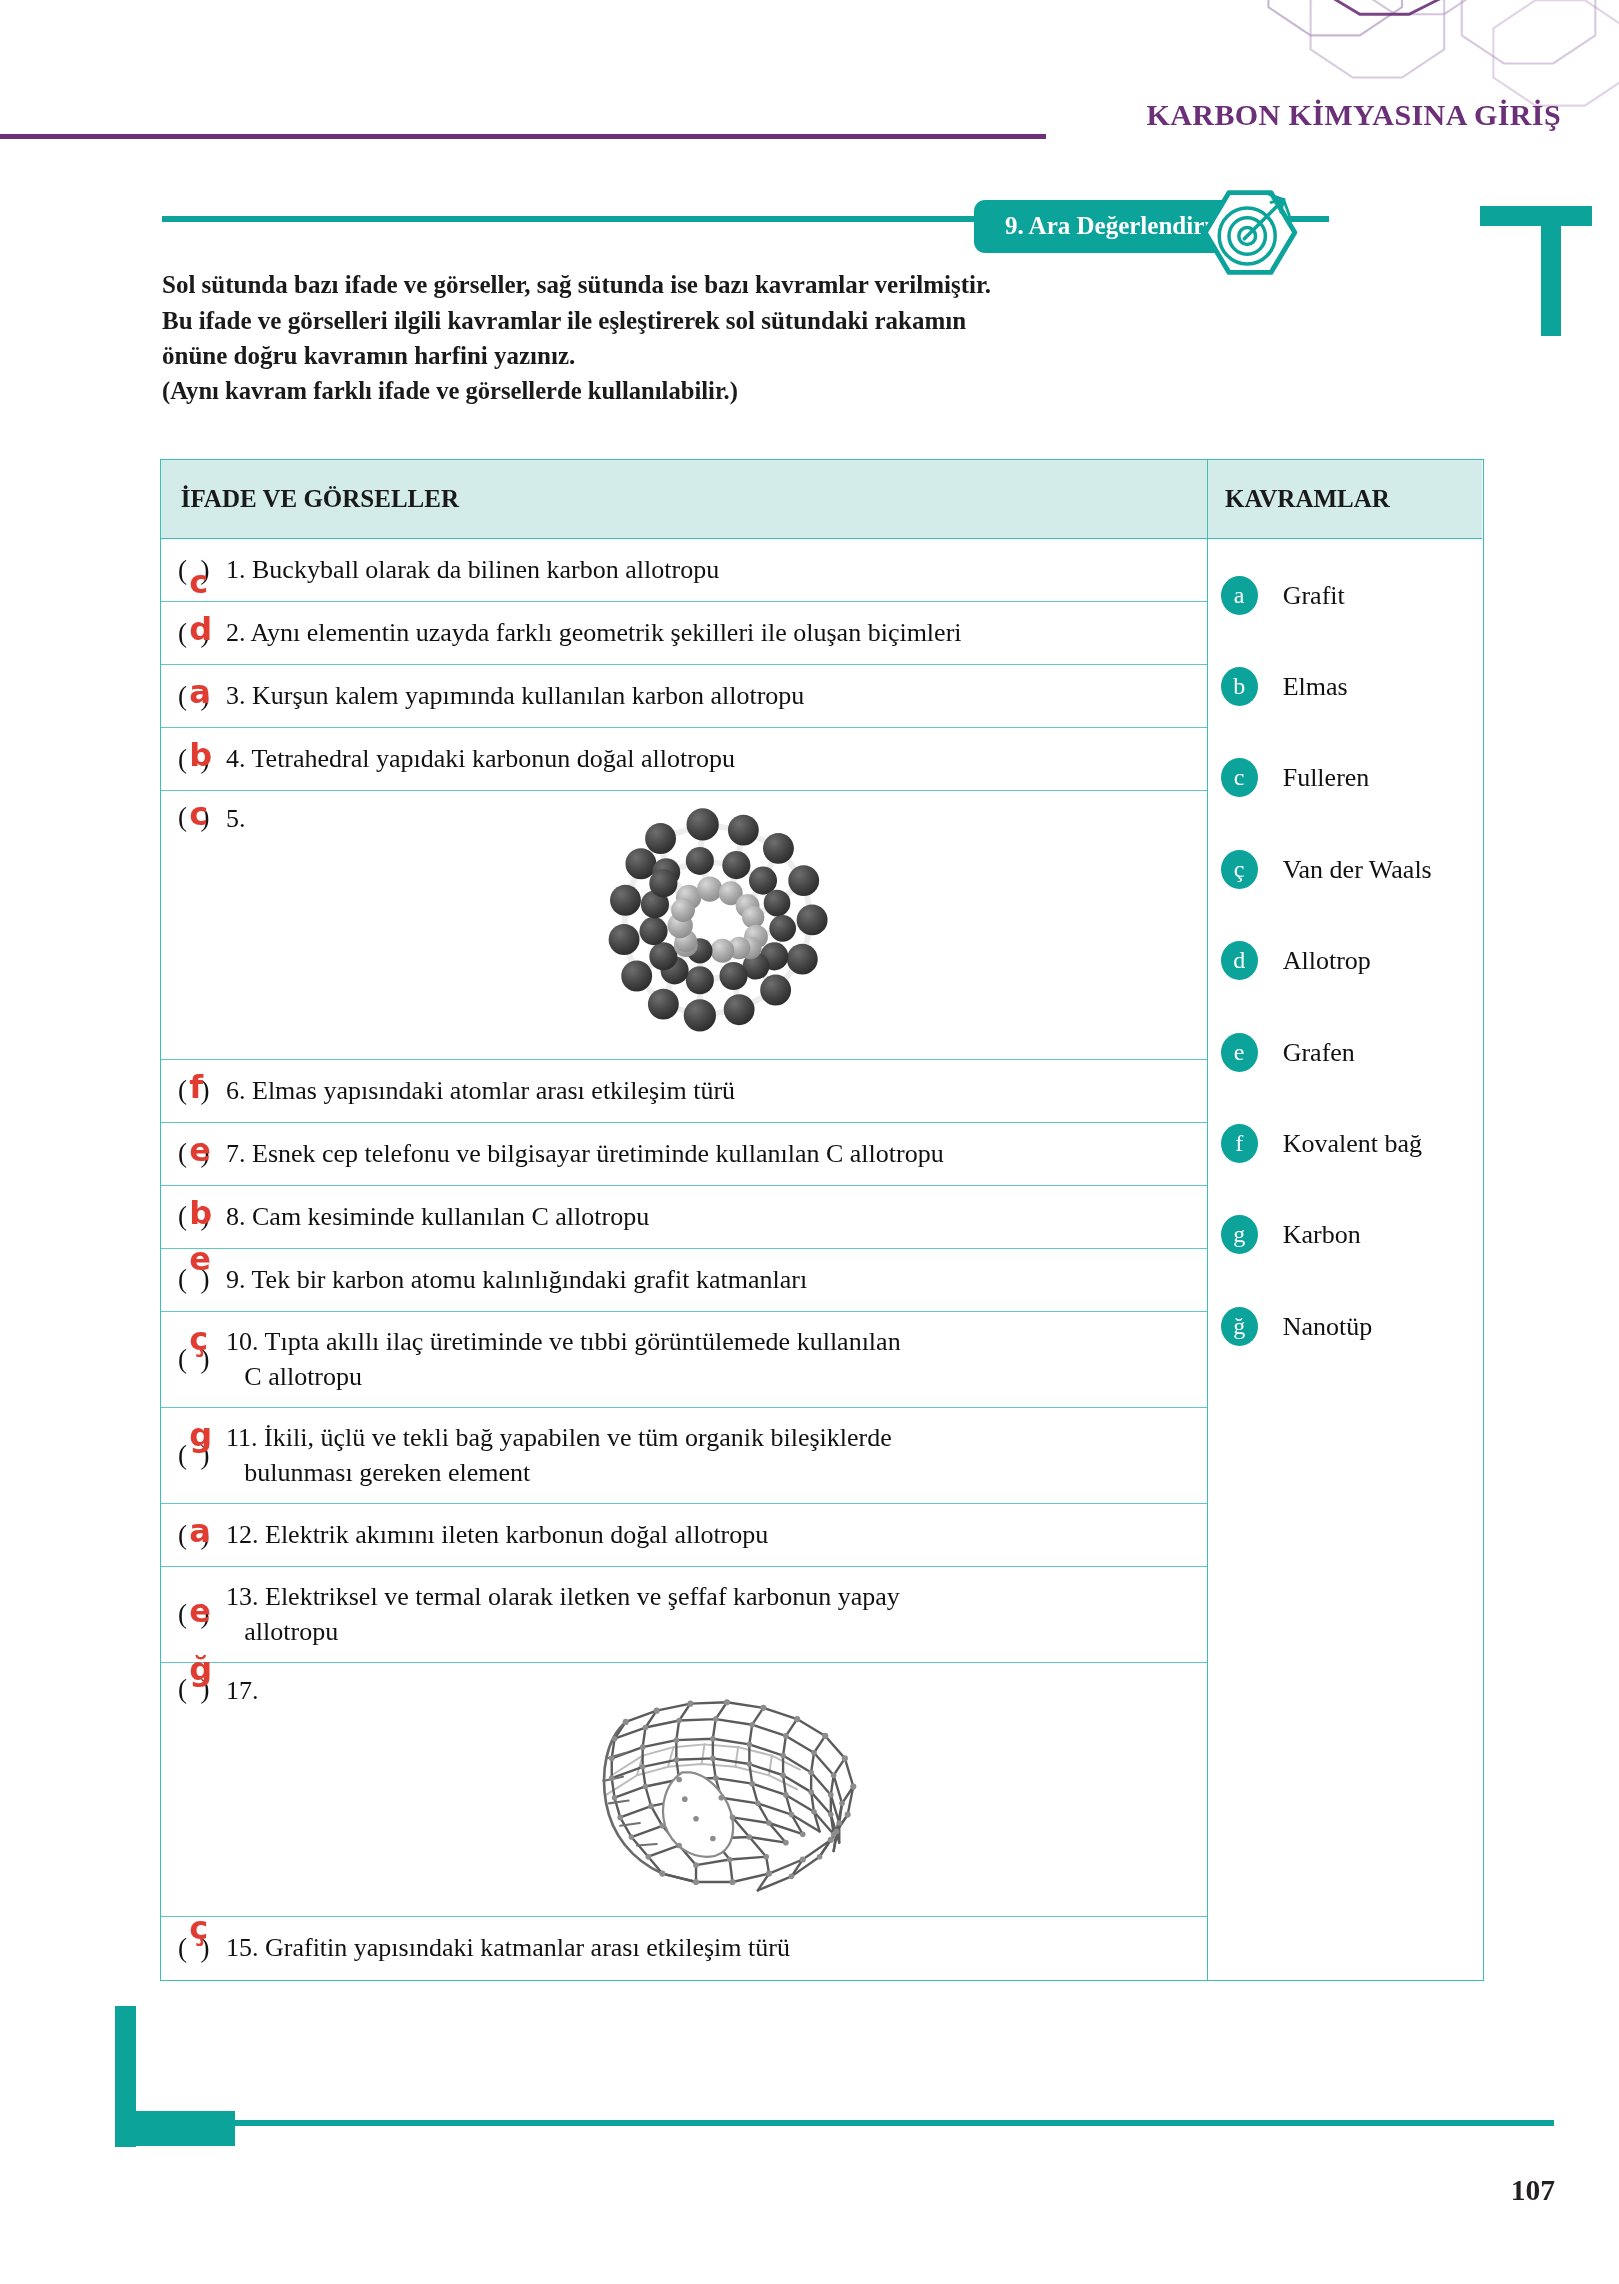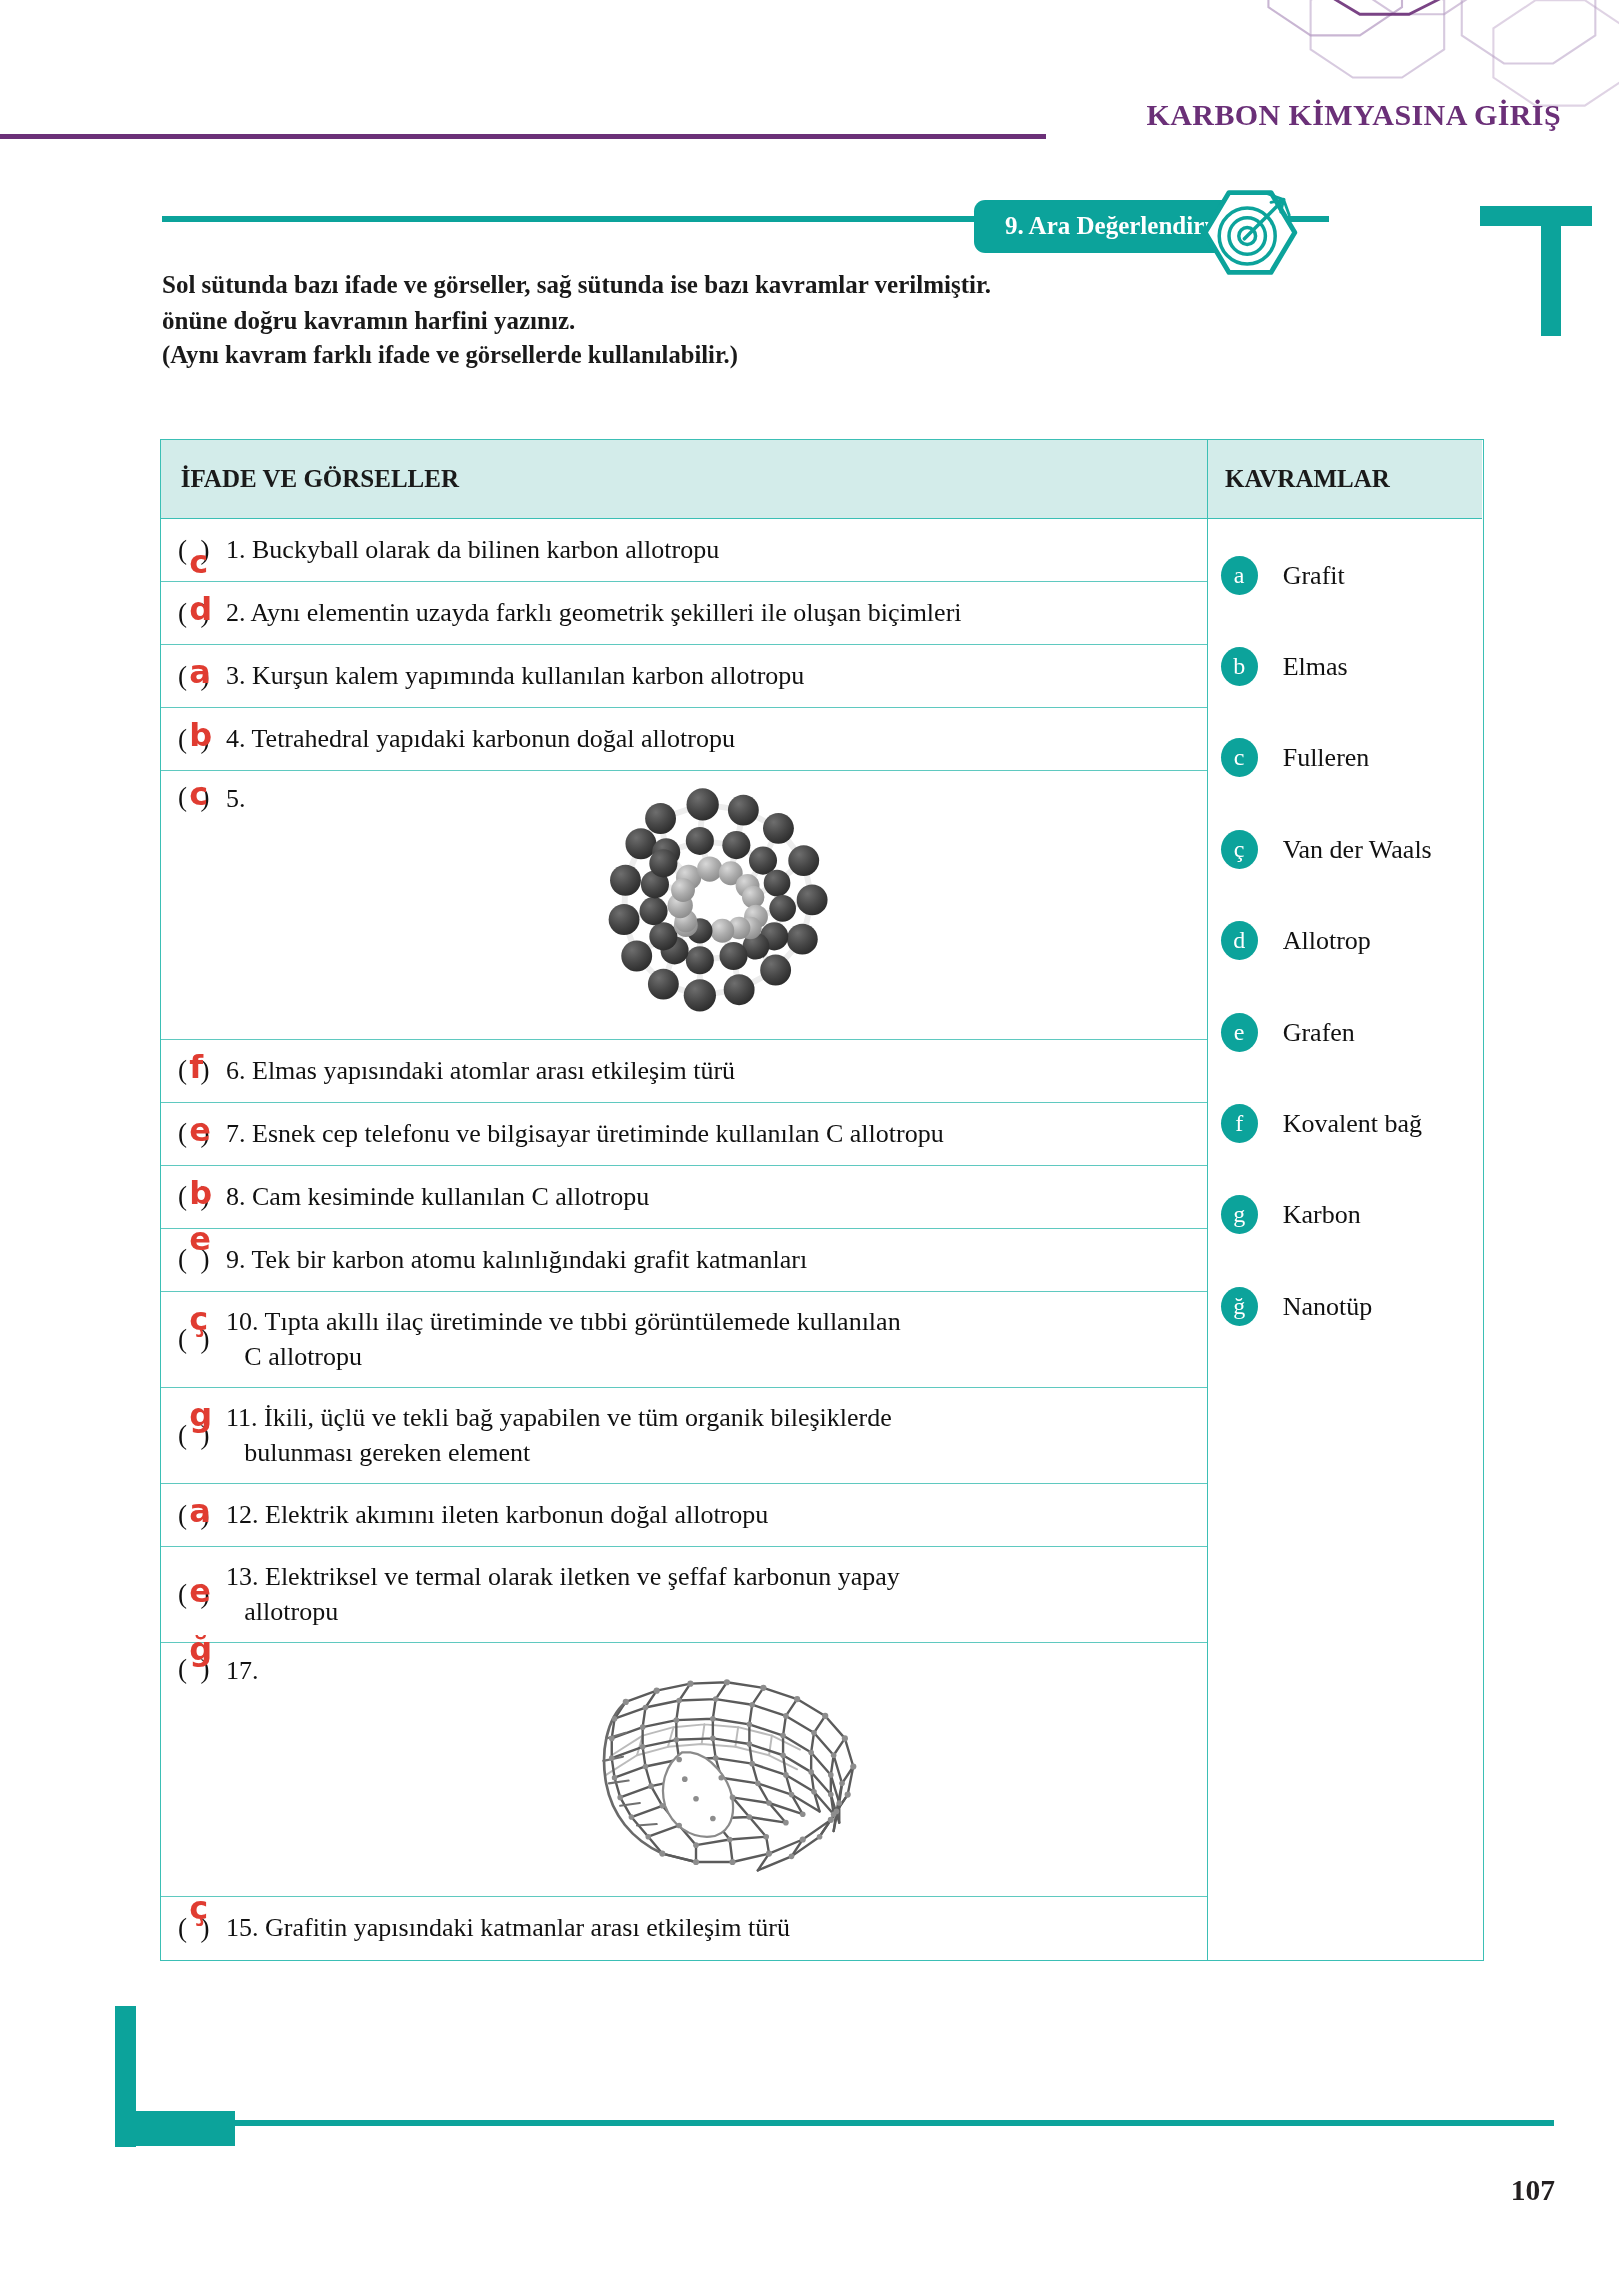--- a/index.html
+++ b/index.html
@@ -52,21 +52,21 @@
   
   .instr {
     position: absolute; left: 162px; top: 267px; width: 1237px;
     font-family: "Liberation Serif", serif;
     font-size: 25px; font-weight: bold; color: #1a1a1a; line-height: 1.42;
   }
   .instr .note { font-weight: bold; font-size: 24.6px; }
 
   
   .tbl {
-    position: absolute; left: 160px; top: 439px;
+    position: absolute; left: 160px; top: 459px;
     width: 1324px; border: 1.4px solid #3BBFB5;
     display: flex;
   }
   .col-left { width: 1047px; border-right: 1.4px solid #3BBFB5; }
   .col-right { width: 274px; position: relative; }
 
   .hdr-cell {
     height: 79px; background: #D3ECEA;
     display: flex; align-items: center; padding-left: 19.7px;
     font-size: 25px; font-weight: bold; color: #1a1a1a;
@@ -161,20 +161,21 @@
       <circle cx="70" cy="70" r="40" fill="none" stroke="#0CA39B" stroke-width="5"></circle>
       <circle cx="70" cy="70" r="26" fill="none" stroke="#0CA39B" stroke-width="5"></circle>
       <circle cx="70" cy="70" r="12" fill="none" stroke="#0CA39B" stroke-width="5"></circle>
       <line x1="66" y1="74" x2="122" y2="18" stroke="#0CA39B" stroke-width="5" stroke-linecap="round"></line>
       <path d="M122 18 L104 22 M122 18 L118 36 M122 18 L100 10 M122 18 L130 40" stroke="#0CA39B" stroke-width="4" stroke-linecap="round" fill="none"></path>
     </svg>
   </div>
 
   <div class="instr">
     <div>Sol sütunda bazı ifade ve görseller, sağ sütunda ise bazı kavramlar verilmiştir.</div>
+    <div>Bu ifade ve görselleri ilgili kavramlar ile eşleştirerek sol sütundaki rakamın</div>
     <div>önüne doğru kavramın harfini yazınız.</div>
     <div class="note">(Aynı kavram farklı ifade ve görsellerde kullanılabilir.)</div>
   </div>
 
   <div class="tbl">
 
     <div class="col-left">
       <div class="hdr-cell">İFADE VE GÖRSELLER</div>
 
       <div class="row">

